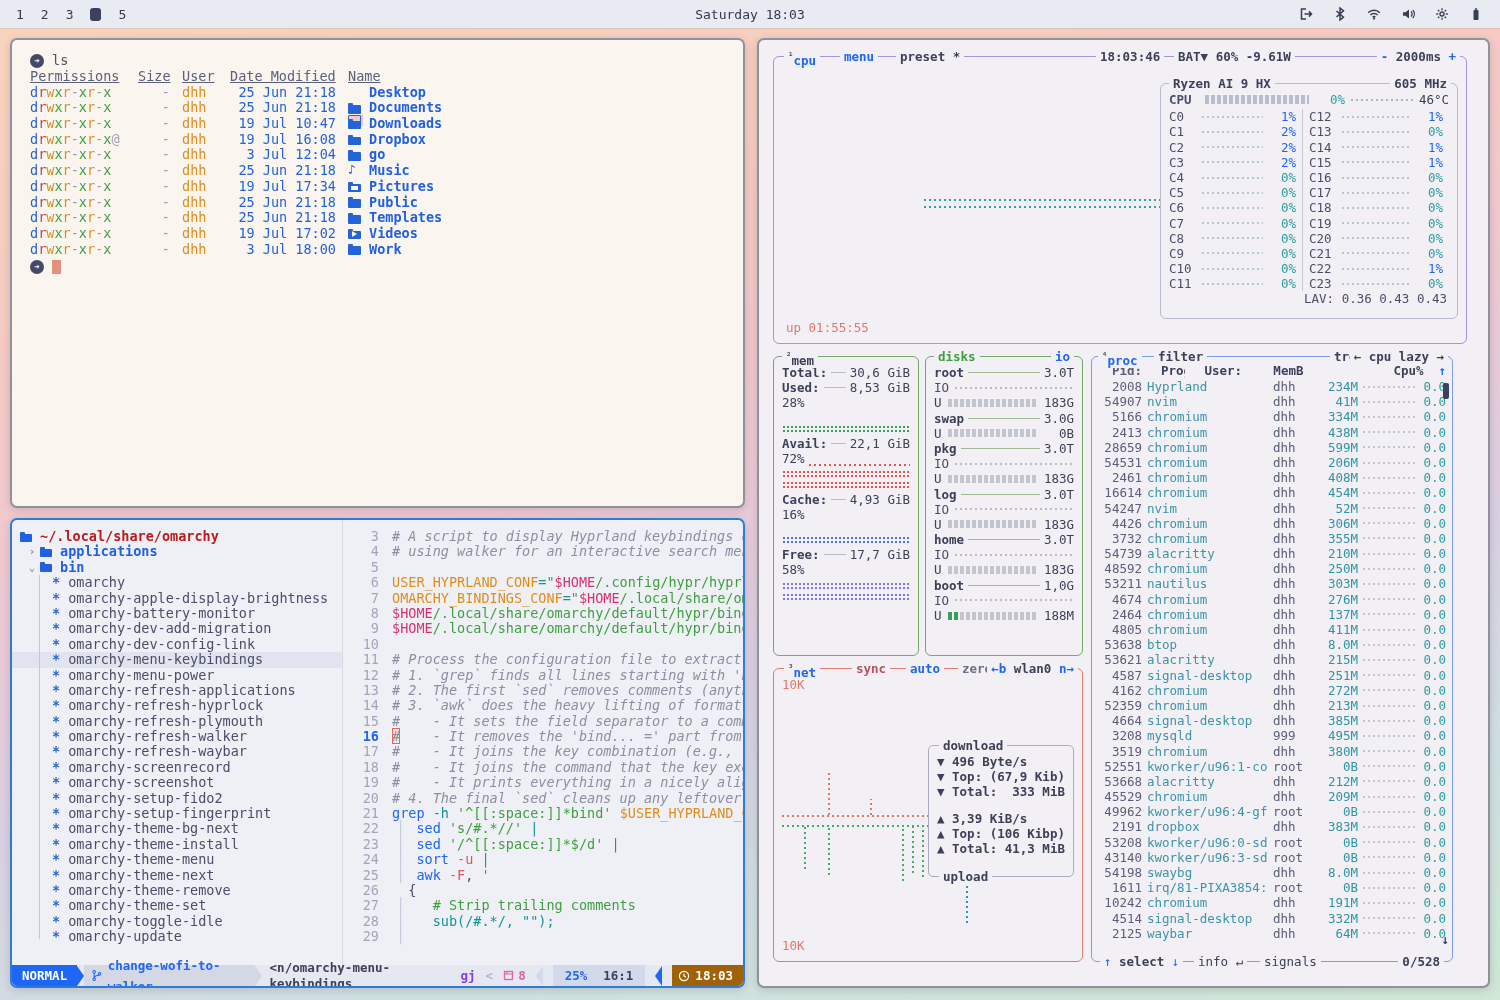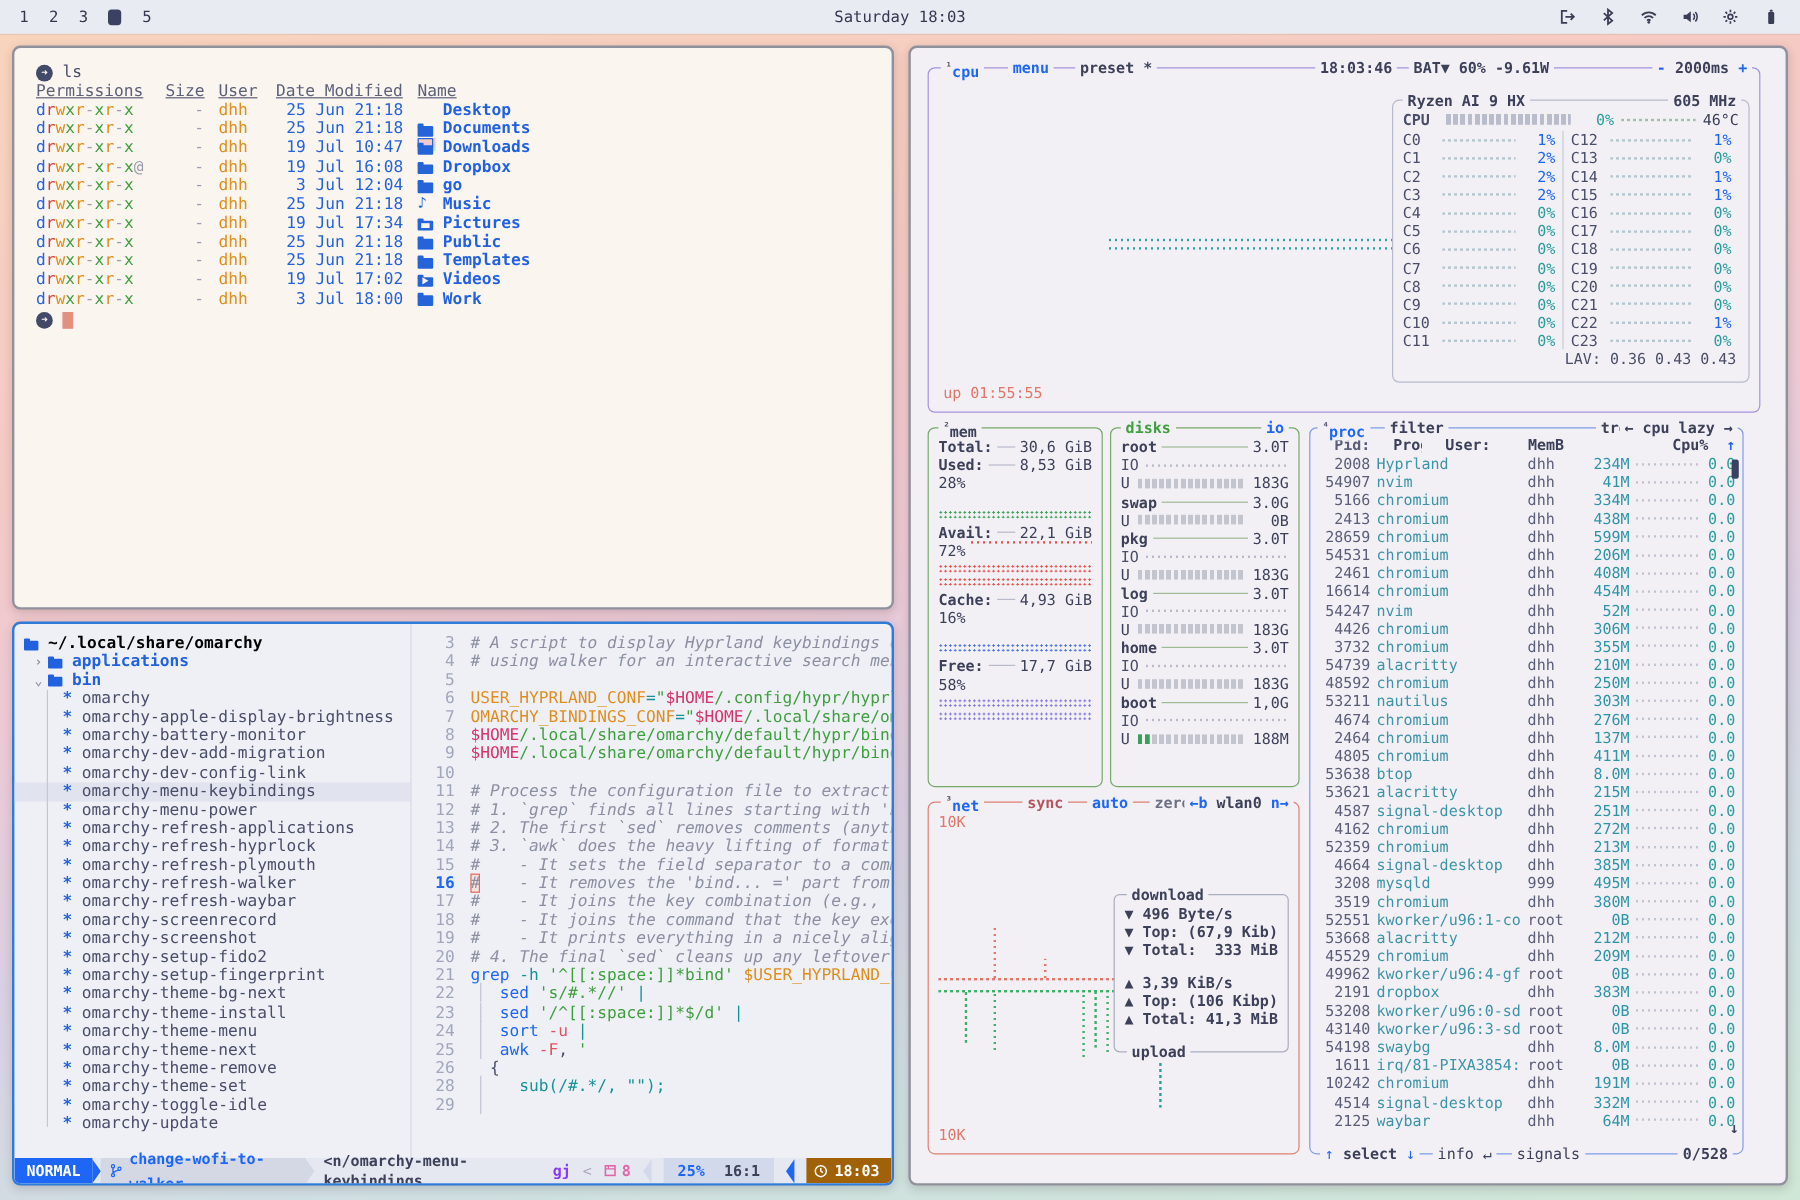--- a/index.html
+++ b/index.html
@@ -41,21 +41,21 @@
   .fic.pictures .play{position:absolute;left:3px;top:4.5px;width:7px;height:4px;background:#fbf5f0;z-index:1;}
   
   .win-nvim{left:10px;top:490px;width:735px;height:470px;background:#eef0f6;border:2px solid #2e7bd8;font-size:13.5px;line-height:15.4px;overflow:hidden;}
   .nvim-body{display:flex;height:calc(100% - 21px);}
   .tree{width:330px;flex:0 0 330px;padding-top:9px;overflow:hidden;position:relative;}
   .trow{display:flex;align-items:center;white-space:pre;height:15.4px;}
   .trow .chev{color:#8c8fa1;width:12px;display:inline-block;text-align:center;font-size:11px;}
   .tico{display:inline-block;width:14px;height:10px;position:relative;margin:0 6px 0 2px;flex:0 0 14px;}
   .tico::before{content:"";position:absolute;left:0;top:2px;width:12px;height:8px;background:#2161e0;border-radius:1px;}
   .tico::after{content:"";position:absolute;left:0;top:0;width:5px;height:3px;background:#2161e0;border-radius:1px 1px 0 0;}
-  .troot{padding-left:6px;color:#000000;font-weight:bold;}
+  .troot{padding-left:6px;color:#b91c1c;font-weight:bold;}
   .tdir{padding-left:14px;color:#2161e0;font-weight:600;}
   .titems{position:relative;}
   .titems::before{content:"";position:absolute;left:27px;top:0;bottom:6px;width:1px;background:#c2c6d8;}
   .titem{padding-left:40px;color:#4a4e69;}
   .titem .star{color:#2563d8;margin-right:8px;font-weight:bold;}
   .titem.sel{background:#e1e4ee;}
   .codepane{flex:1;padding-top:9px;border-left:1px solid #d6d9e4;position:relative;}
   .cline{display:flex;white-space:pre;height:15.4px;}
   .cline .ln{width:36px;flex:0 0 36px;text-align:right;padding-right:13px;color:#a2a6ba;}
   .cline.cur .ln{color:#1e66f5;font-weight:bold;}
@@ -104,21 +104,21 @@
   .core .cn{width:28px;color:#4a4e69;}
   .core .cd{flex:1;height:2px;background:repeating-linear-gradient(90deg,#b4c6cf 0 2px,rgba(0,0,0,0) 2px 5px);}
   .core .cv{width:28px;text-align:right;}
   .v0{color:#2a9d9f}.v1{color:#1e66f5}
   .lavrow{text-align:right;height:15.2px;padding-right:2px;color:#4a4e69;}
   .gline{position:absolute;height:2px;background:repeating-linear-gradient(90deg,#2fa3a8 0 2px,rgba(0,0,0,0) 2px 5px);}
   .uptime{position:absolute;left:12px;bottom:8px;color:#e2776b;text-align:center;}
   .mem-box{left:14px;top:316px;width:146px;height:300px;border:1px solid #76a86a;padding:8px 8px;}
   .mrow{display:flex;align-items:center;height:15.2px;white-space:pre;}
   .mrow .dash{flex:1;border-top:1px solid #b7bac8;margin:0 4px;}
-  .mpct{height:15.2px;display:flex;align-items:flex-start;gap:4px;}
+  .mpct{height:15.2px;display:flex;align-items:flex-end;gap:4px;}
   .mbar{height:7px;margin:4px 0;background-size:4px 4px;}
   .mb-green{background-image:radial-gradient(#3aa058 36%,rgba(0,0,0,0) 38%);}
   .mb-red{background-image:radial-gradient(#e4554f 36%,rgba(0,0,0,0) 38%);}
   .mb-blue{background-image:radial-gradient(#4f74dd 36%,rgba(0,0,0,0) 38%);}
   .mb-purple{background-image:radial-gradient(#8277d8 36%,rgba(0,0,0,0) 38%);}
   .minidots{flex:1;height:2px;background:repeating-linear-gradient(90deg,#e4554f 0 2px,rgba(0,0,0,0) 2px 5px);}
   .disks-box{left:166px;top:316px;width:158px;height:300px;border:1px solid #76a86a;padding:8px 8px;}
   .drow{display:flex;align-items:center;height:15.2px;gap:4px;}
   .drow .dn{font-weight:bold;}
   .drow .dl{flex:1;border-top:1px solid #9fbb95;}
@@ -330,20 +330,21 @@
           <div class="cline"><span class="ln">17</span><span><span class="cm">#    - It joins the key combination (e.g., "SUPE</span></span></div>
           <div class="cline"><span class="ln">18</span><span><span class="cm">#    - It joins the command that the key execute</span></span></div>
           <div class="cline"><span class="ln">19</span><span><span class="cm">#    - It prints everything in a nicely aligned</span></span></div>
           <div class="cline"><span class="ln">20</span><span><span class="cm"># 4. The final `sed` cleans up any leftover comm</span></span></div>
           <div class="cline"><span class="ln">21</span><span><span class="kw">grep</span><span class="tx"> </span><span class="flag">-h</span><span class="tx"> </span><span class="str">'^[[:space:]]*bind'</span><span class="tx"> </span><span class="var">$USER_HYPRLAND_CONF</span></span></div>
           <div class="cline"><span class="ln">22</span><span><span class="gd"> ▏ </span><span class="kw">sed</span><span class="tx"> </span><span class="str">'s/#.*//'</span><span class="tx"> </span><span class="op">|</span></span></div>
           <div class="cline"><span class="ln">23</span><span><span class="gd"> ▏ </span><span class="kw">sed</span><span class="tx"> </span><span class="str">'/^[[:space:]]*$/d'</span><span class="tx"> </span><span class="op">|</span></span></div>
           <div class="cline"><span class="ln">24</span><span><span class="gd"> ▏ </span><span class="kw">sort</span><span class="tx"> </span><span class="flag2">-u</span><span class="tx"> </span><span class="op">|</span></span></div>
           <div class="cline"><span class="ln">25</span><span><span class="gd"> ▏ </span><span class="kw">awk</span><span class="tx"> </span><span class="flag2">-F</span><span class="tx">,</span><span class="tx"> </span><span class="str">'</span></span></div>
           <div class="cline"><span class="ln">26</span><span><span class="tx">  {</span></span></div>
+          <div class="cline"><span class="ln">27</span><span><span class="gd"> ▏   </span><span class="str"># Strip trailing comments</span></span></div>
           <div class="cline"><span class="ln">28</span><span><span class="gd"> ▏   </span><span class="op">sub(/#.*/, "");</span></span></div>
           <div class="cline"><span class="ln">29</span><span><span class="gd"> ▏</span></span></div>
         </div>
     </div>
     <div class="statusline">
       <span class="chipN">NORMAL</span>
       <span class="triR-b"></span>
       <span class="chipBr">
         <svg width="11" height="13" viewBox="0 0 11 13">
             <path d="M2.5 3.5 v6 M2.5 9.5 c0 0 0-2.5 6-3.5" fill="none" stroke="#1e66f5" stroke-width="1.3"></path>

